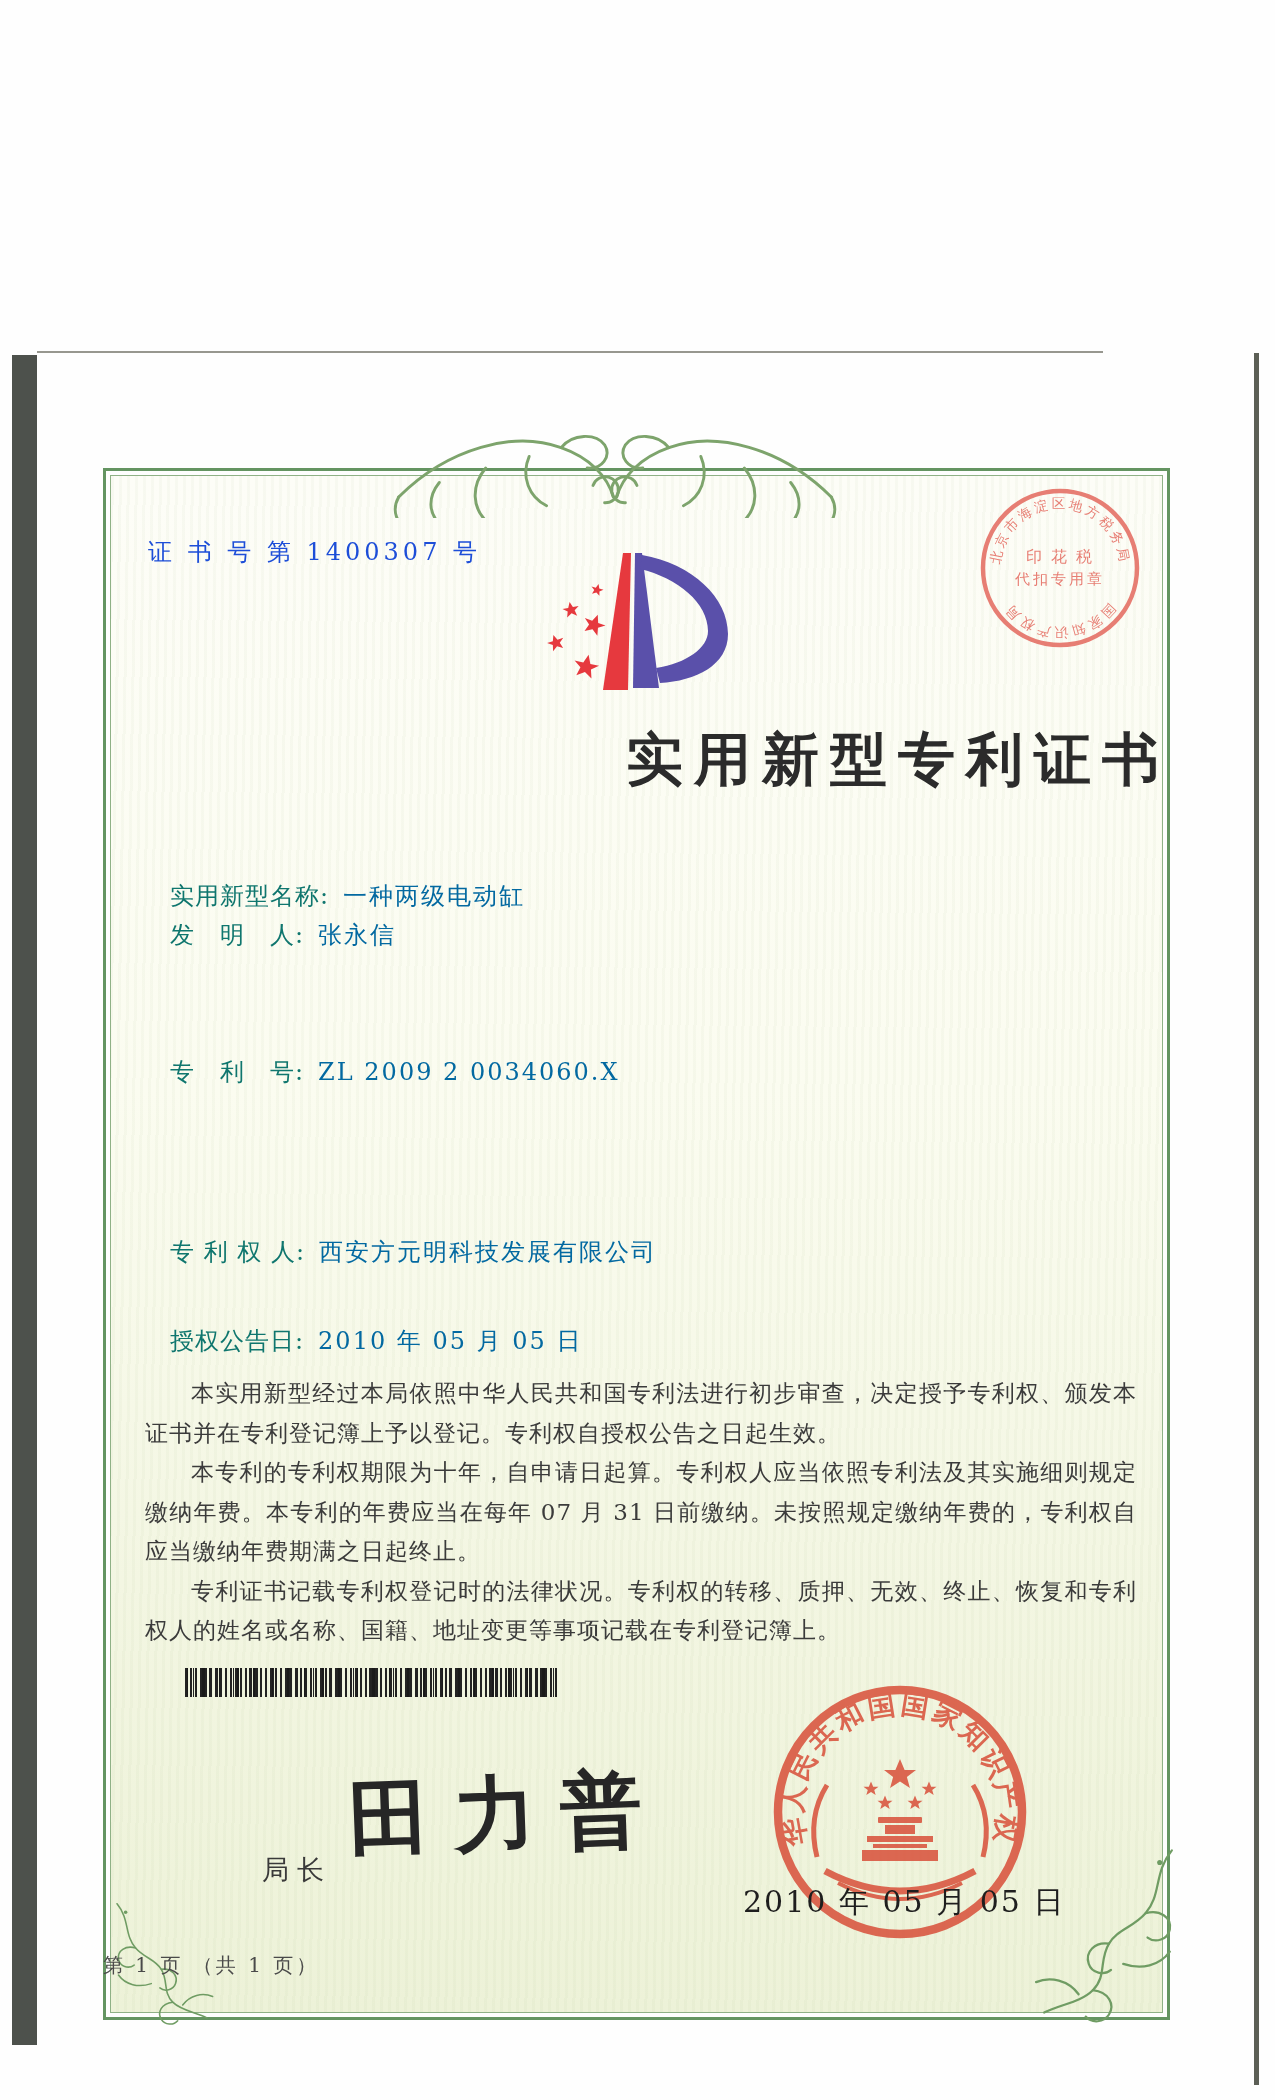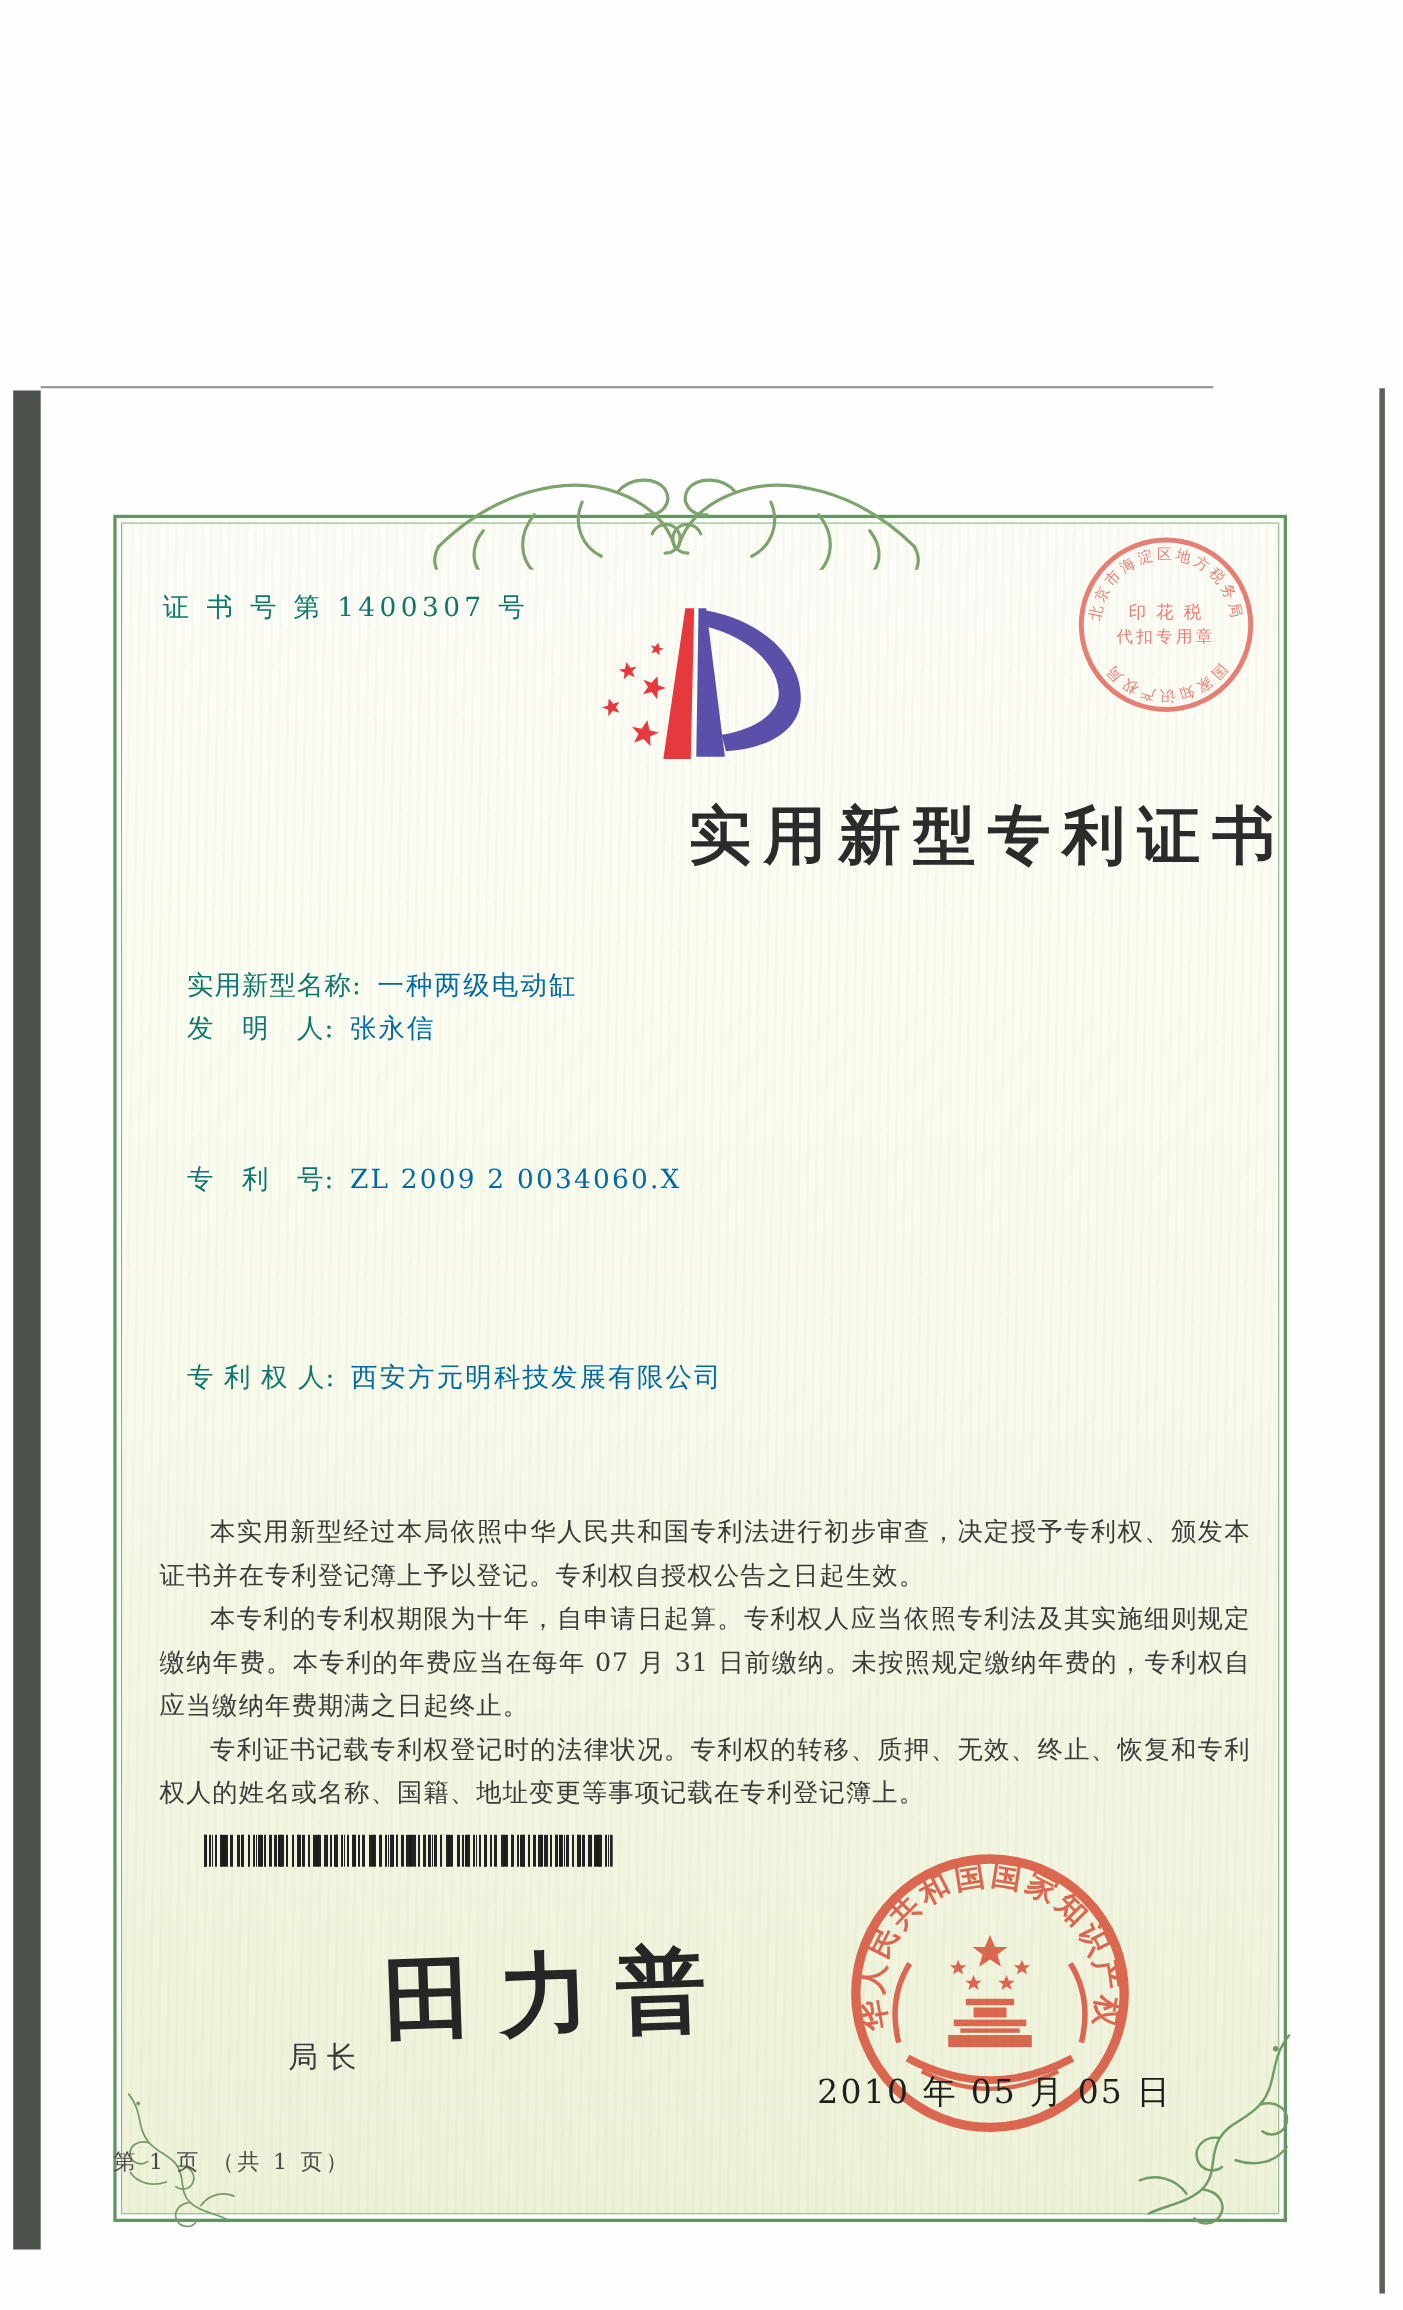--- a/index.html
+++ b/index.html
@@ -8,21 +8,21 @@
   
   .scan-top-line{position:absolute;left:37px;top:351px;width:1066px;height:2px;background:#97978f;}
   .scan-left-strip{position:absolute;left:12px;top:355px;width:25px;height:1690px;background:#4d514c;}
   .scan-right-line{position:absolute;left:1254px;top:353px;width:5px;height:1732px;background:#5c5f56;}
   
   .frame{position:absolute;left:103px;top:468px;width:1067px;height:1552px;border:3px solid #649461;box-sizing:border-box;}
   .frame-inner{position:absolute;left:4px;top:4px;right:4px;bottom:4px;border:1px solid #8fb186;
      background:
        repeating-linear-gradient(91deg, rgba(150,175,120,0.055) 0 3px, rgba(255,255,255,0) 3px 8px),
        linear-gradient(180deg,#fdfdf7 0%,#fbfcf0 40%,#f3f6e2 72%,#edf2d8 100%);}
-  .cert-no{position:absolute;left:148px;top:536px;font-size:24px;letter-spacing:4px;color:#0f766e;}
+  .cert-no{position:absolute;left:148px;top:536px;font-size:24px;letter-spacing:4px;color:#1d4ed8;}
   .logo{position:absolute;left:540px;top:538px;width:240px;height:170px;}
   .title{position:absolute;left:103px;top:722px;width:1067px;text-align:right;font-size:57px;
          font-weight:bold;letter-spacing:11px;color:#2b2b2b;}
   .field{position:absolute;left:170px;font-size:24px;color:#414141;letter-spacing:1px;white-space:nowrap;}
   .flabel{color:#0f766e;}
   .fvalue{margin-left:14px;color:#0369a1;letter-spacing:2px;}
   .body-text{position:absolute;left:145px;top:1374px;width:992px;font-size:23px;color:#3b3b3b;
              line-height:1.72;letter-spacing:1px;text-align:justify;}
   .body-text p{margin:0;text-indent:2em;}
   .barcode{position:absolute;left:185px;top:1668px;width:372px;height:29px;
@@ -117,20 +117,23 @@
   </div>
   <div class="field" style="top:919px">
     <span class="flabel">发　明　人:</span><span class="fvalue">张永信</span>
   </div>
   <div class="field" style="top:1056px">
     <span class="flabel">专　利　号:</span><span class="fvalue">ZL 2009 2 0034060.X</span>
   </div>
   <div class="field" style="top:1236px">
     <span class="flabel">专 利 权 人:</span><span class="fvalue">西安方元明科技发展有限公司</span>
   </div>
+  <div class="field" style="top:1325px">
+    <span class="flabel">授权公告日:</span><span class="fvalue">2010 年 05 月 05 日</span>
+  </div>
 
   <div class="body-text">
     <p>本实用新型经过本局依照中华人民共和国专利法进行初步审查，决定授予专利权、颁发本证书并在专利登记簿上予以登记。专利权自授权公告之日起生效。</p>
     <p>本专利的专利权期限为十年，自申请日起算。专利权人应当依照专利法及其实施细则规定缴纳年费。本专利的年费应当在每年 07 月 31 日前缴纳。未按照规定缴纳年费的，专利权自应当缴纳年费期满之日起终止。</p>
     <p>专利证书记载专利权登记时的法律状况。专利权的转移、质押、无效、终止、恢复和专利权人的姓名或名称、国籍、地址变更等事项记载在专利登记簿上。</p>
   </div>
 
   <div class="barcode"></div>
 
   <div class="sig-title">局长</div>

